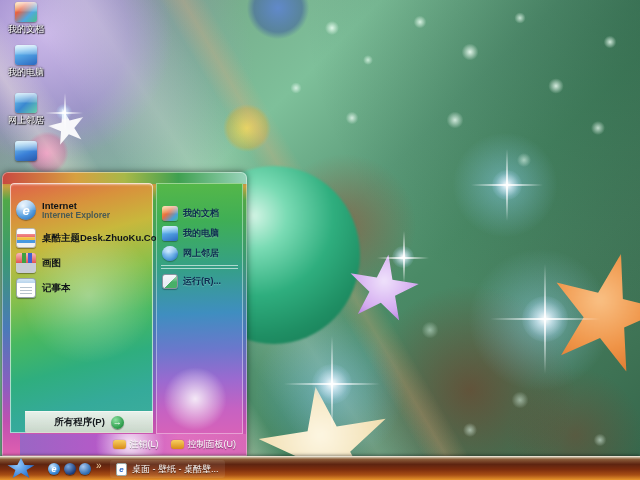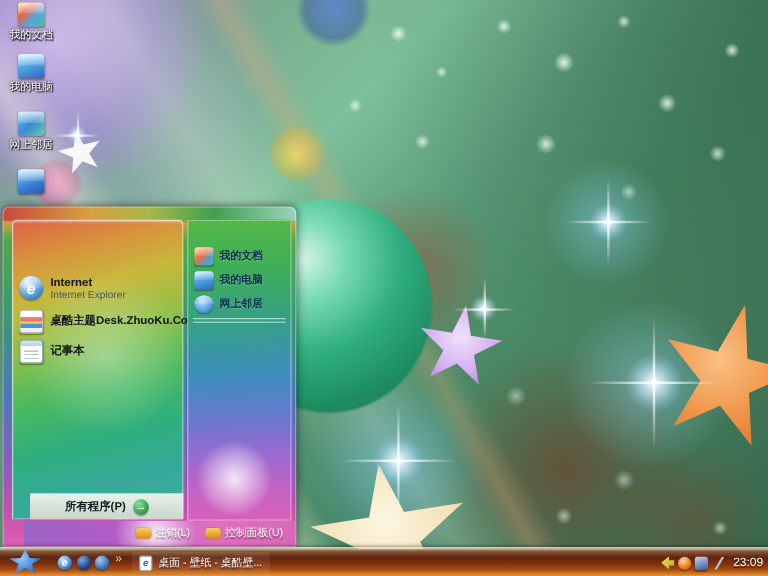--- a/index.html
+++ b/index.html
@@ -85,31 +85,31 @@
   .smenu{position:absolute;left:2px;top:172px;width:245px;height:284px;border-radius:6px 6px 0 0;
     background:
       linear-gradient(90deg,#c84840 0%,#d8a040 30%,#a8b848 50%,#3fa050 72%,#9ad4bc 100%) top/100% 12px no-repeat,
       linear-gradient(180deg,#b85048 0%,#c8a040 5%,#50a848 10%,#3a9a70 30%,#4a7ab8 55%,#8a5ec0 75%,#c050b0 88%,#e060b0 100%);
     box-shadow:0 0 7px rgba(0,0,0,.55), inset 0 0 0 1px rgba(255,255,255,.4);}
   .panelL{position:absolute;left:8px;top:11px;width:143px;height:250px;border-radius:4px 4px 0 0;
     background:
       radial-gradient(90px at 55% 45%, rgba(255,255,255,.35), transparent 75%),
       linear-gradient(165deg,#e0604a 0%,#d8923c 13%,#c8b83c 25%,#8cc04a 40%,#48b860 56%,#2fae7e 70%,#35aa9a 84%,#3fae9e 100%);
     box-shadow:inset 0 0 0 1px rgba(255,255,255,.55), inset 0 2px 2px rgba(255,255,255,.45);
-    padding-top:42px;}
+    padding-top:12px;}
   .panelR{position:absolute;left:154px;top:11px;width:87px;height:251px;
     background:
       radial-gradient(42px at 45% 86%, rgba(255,255,255,.85), rgba(255,255,255,.25) 55%, transparent 75%),
       linear-gradient(178deg,#56b848 0%,#3fae56 16%,#35a086 34%,#3f8ec0 52%,#6a78cc 66%,#9a6ad0 78%,#c662c2 90%,#d862b8 100%);
     box-shadow:inset 0 0 0 1px rgba(255,255,255,.4);
     padding-top:20px;}
   .mi{display:flex;align-items:center;height:25px;padding:0 4px 0 6px;cursor:pointer;}
   .mi-dbl{height:30px;}
   .mi .tt{font-size:9.5px;font-weight:bold;color:#101418;line-height:11px;white-space:nowrap;}
-  .mi .ts{font-size:8.5px;color:#4a5a54;line-height:9px;font-weight:normal;}
+  .mi .ts{font-size:8.5px;color:#4a5a54;line-height:9px;font-weight:bold;}
   .mic{flex:0 0 auto;width:20px;height:20px;margin-right:6px;border-radius:3px;position:relative;box-shadow:0 1px 1px rgba(0,0,0,.35);}
   .mic::before{content:"";position:absolute;inset:0;border-radius:inherit;
     background:linear-gradient(180deg,rgba(255,255,255,.65),rgba(255,255,255,.12) 48%,transparent 52%);}
   .ic-ie{border-radius:50%;background:radial-gradient(circle at 35% 30%, #e8f4ff 0%, #58a0e0 55%, #1a5aa8 100%);
     display:flex;align-items:center;justify-content:center;}
   .ic-ie i{font-style:italic;font-weight:bold;color:#fff;font-size:13px;line-height:13px;}
   .ic-zhuoku{background:linear-gradient(180deg,#fdfdfd 0 28%,#e85050 28% 46%,#f0c040 46% 62%,#4898e0 62% 78%,#f0f0f0 78% 100%);border:1px solid #b8b8b8;}
   .ic-iconpackager{background:linear-gradient(160deg,#f0b050 0%,#e06838 45%,#b03820 100%);}
   .ic-paint{background:linear-gradient(180deg,#e04040 0 50%,#c8ccd4 50% 100%);}
   .ic-paint::after{content:"";position:absolute;left:6px;top:0;width:4px;height:10px;background:#40a040;box-shadow:6px 0 0 #4060d0;}
@@ -223,20 +223,24 @@
         <span>
           <div class="tt">Internet</div>
           <div class="ts">Internet Explorer</div>
         </span>
       </div>
       <div class="mi">
         <span class="mic ic-zhuoku"></span>
         <span class="tt">桌酷主题Desk.ZhuoKu.Com</span>
       </div>
       <div class="mi">
+        <span class="mic ic-paint"></span>
+        <span class="tt">画图</span>
+      </div>
+      <div class="mi">
         <span class="mic ic-notepad"></span>
         <span class="tt">记事本</span>
       </div>
       <div class="allprog">
         <span class="ap-t">所有程序(P)</span>
         <span class="ap-arrow">→</span>
       </div>
     </div>
 
     <div class="panelR">
@@ -247,20 +251,24 @@
       <div class="rmi">
         <span class="rmic r-mycomputer"></span>
         <span class="rt">我的电脑</span>
       </div>
       <div class="rmi">
         <span class="rmic r-network"></span>
         <span class="rt">网上邻居</span>
       </div>
       <div class="rsep"></div>
       <div class="rsep"></div>
+      <div class="rmi">
+        <span class="rmic r-run"></span>
+        <span class="rt">运行(R)...</span>
+      </div>
     </div>
 
     <div class="bottomband">
       <div class="powbtn">
         <span class="pic"></span>
         <span class="pt">注销(L)</span>
       </div>
       <div class="powbtn">
         <span class="pic"></span>
         <span class="pt">控制面板(U)</span>
@@ -271,22 +279,15 @@
   <div class="taskbar">
     <div class="startstar"></div>
     <div class="ql ql1">e</div>
     <div class="ql ql2"></div>
     <div class="ql ql3"></div>
     <div class="qlchev">»</div>
     <div class="taskbtn">
       <span class="tbi">e</span>
       <span class="tbl">桌面 - 壁纸 - 桌酷壁...</span>
     </div>
-    <div class="tray">
-      <span class="ti ti1"></span>
-      <span class="ti ti2"></span>
-      <span class="ti ti3"></span>
-      <span class="ti ti4"></span>
-      <span class="clock">23:09</span>
-    </div>
   </div>
 
 </div>
 
 </body></html>

